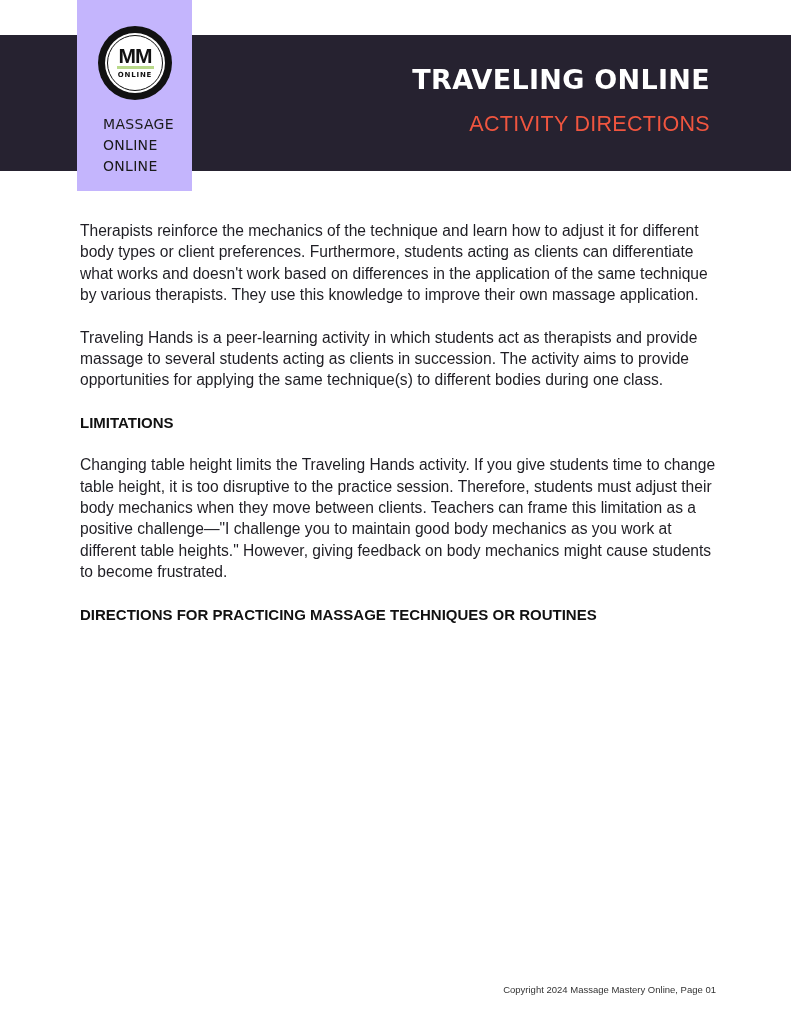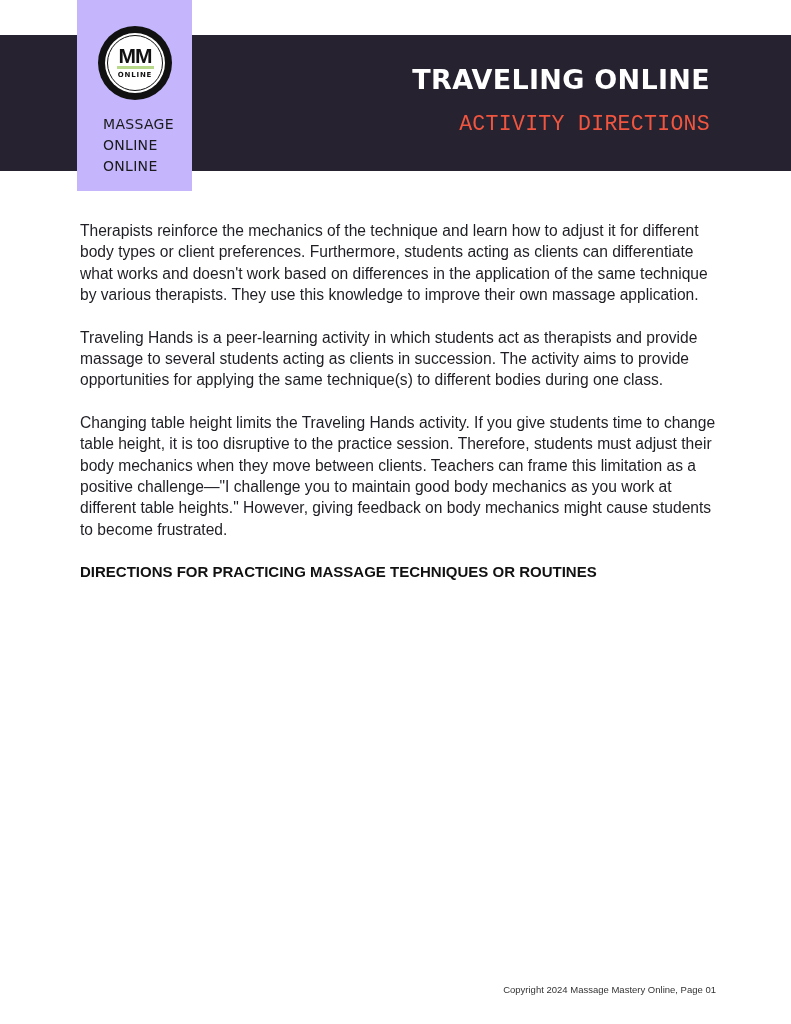--- a/index.html
+++ b/index.html
@@ -46,21 +46,21 @@
       color: #1a1a1a; letter-spacing: 0.3px; margin-left: 26px;
     }
     .brand-name span { display: block; }
     .title {
       position: absolute; right: 81px; top: 64px;
       font-family: "DejaVu Sans", sans-serif; font-weight: bold; font-size: 27px;
       color: #ffffff; letter-spacing: 0.3px; text-align: right; white-space: nowrap;
     }
     .subtitle {
       position: absolute; right: 81px; top: 112px;
-      font-family: Liberation Mono, monospace; font-size: 21.5px; font-weight: normal;
+      font-family: Liberation Sans, sans-serif; font-size: 21.5px; font-weight: normal;
       color: #f0553f; letter-spacing: 0.3px; text-align: right; white-space: nowrap;
     }
     .content {
       position: absolute; left: 80px; top: 220px; width: 640px;
     }
     .para {
       margin: 0 0 21px 0;
       font-family: "Liberation Sans", sans-serif; font-size: 15.6px; line-height: 21.4px;
       color: #1f1e24;
     }
@@ -96,18 +96,19 @@
   </div>
 </div>
 
 <div class="title">TRAVELING ONLINE</div>
 <div class="subtitle">ACTIVITY DIRECTIONS</div>
 
 <div class="content">
   <p class="para">Therapists reinforce the mechanics of the technique and learn how to adjust it for different body types or client preferences. Furthermore, students acting as clients can differentiate what works and doesn't work based on differences in the application of the same technique by various therapists. They use this knowledge to improve their own massage application.</p>
   <p class="para">Traveling Hands is a peer-learning activity in which students act as therapists and provide massage to several students acting as clients in succession. The activity aims to provide opportunities for applying the same technique(s) to different bodies during one class.</p>
 
+  <h2 class="section-heading">LIMITATIONS</h2>
   <p class="para">Changing table height limits the Traveling Hands activity. If you give students time to change table height, it is too disruptive to the practice session. Therefore, students must adjust their body mechanics when they move between clients. Teachers can frame this limitation as a positive challenge—"I challenge you to maintain good body mechanics as you work at different table heights." However, giving feedback on body mechanics might cause students to become frustrated.</p>
 
   <h2 class="section-heading">DIRECTIONS FOR PRACTICING MASSAGE TECHNIQUES OR ROUTINES</h2>
 </div>
 
 <div class="footer">Copyright 2024 Massage Mastery Online, Page 01</div>
 
 </body></html>

